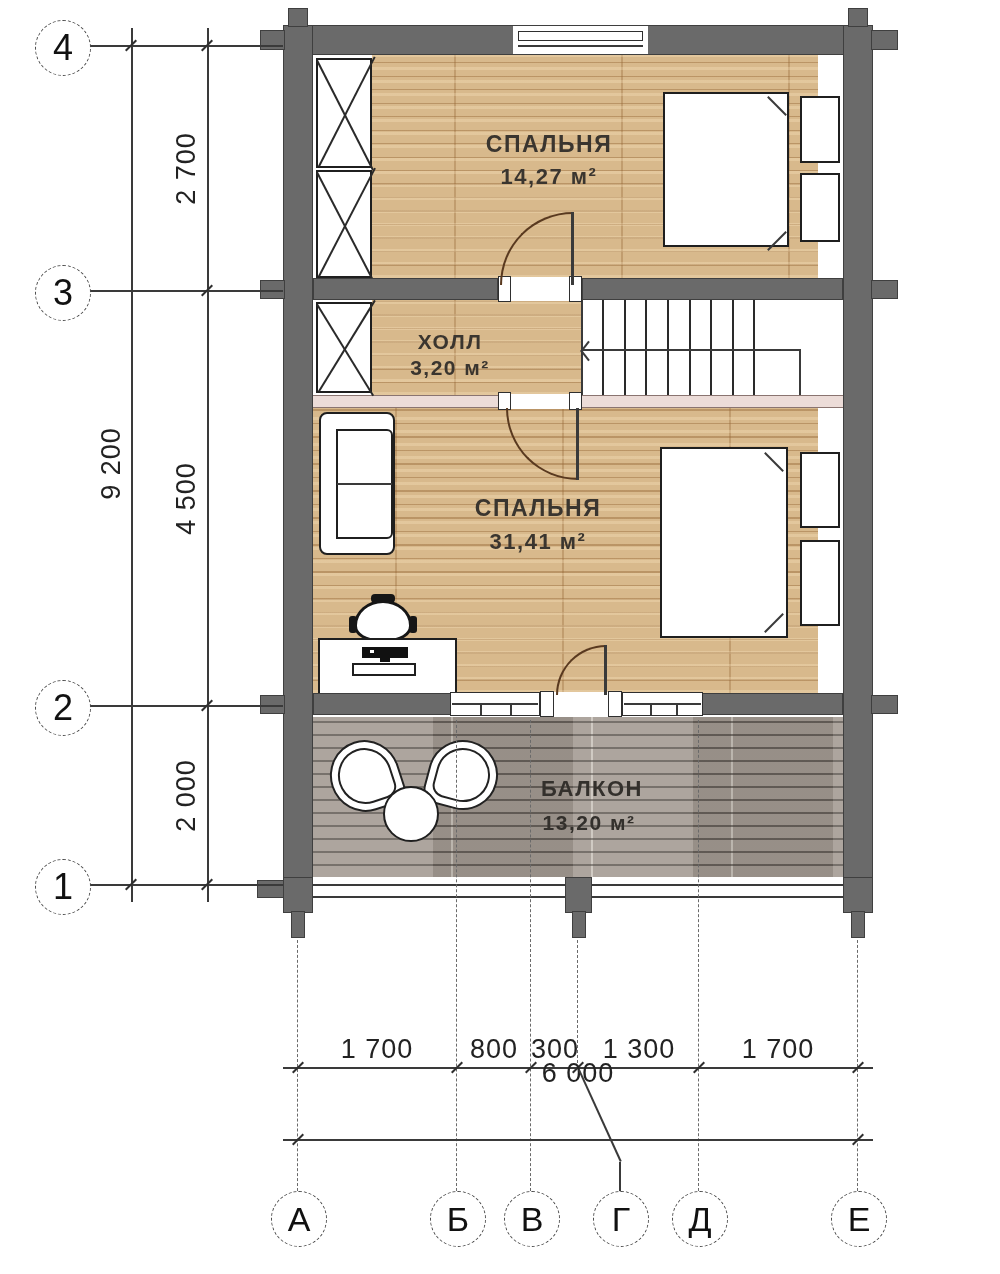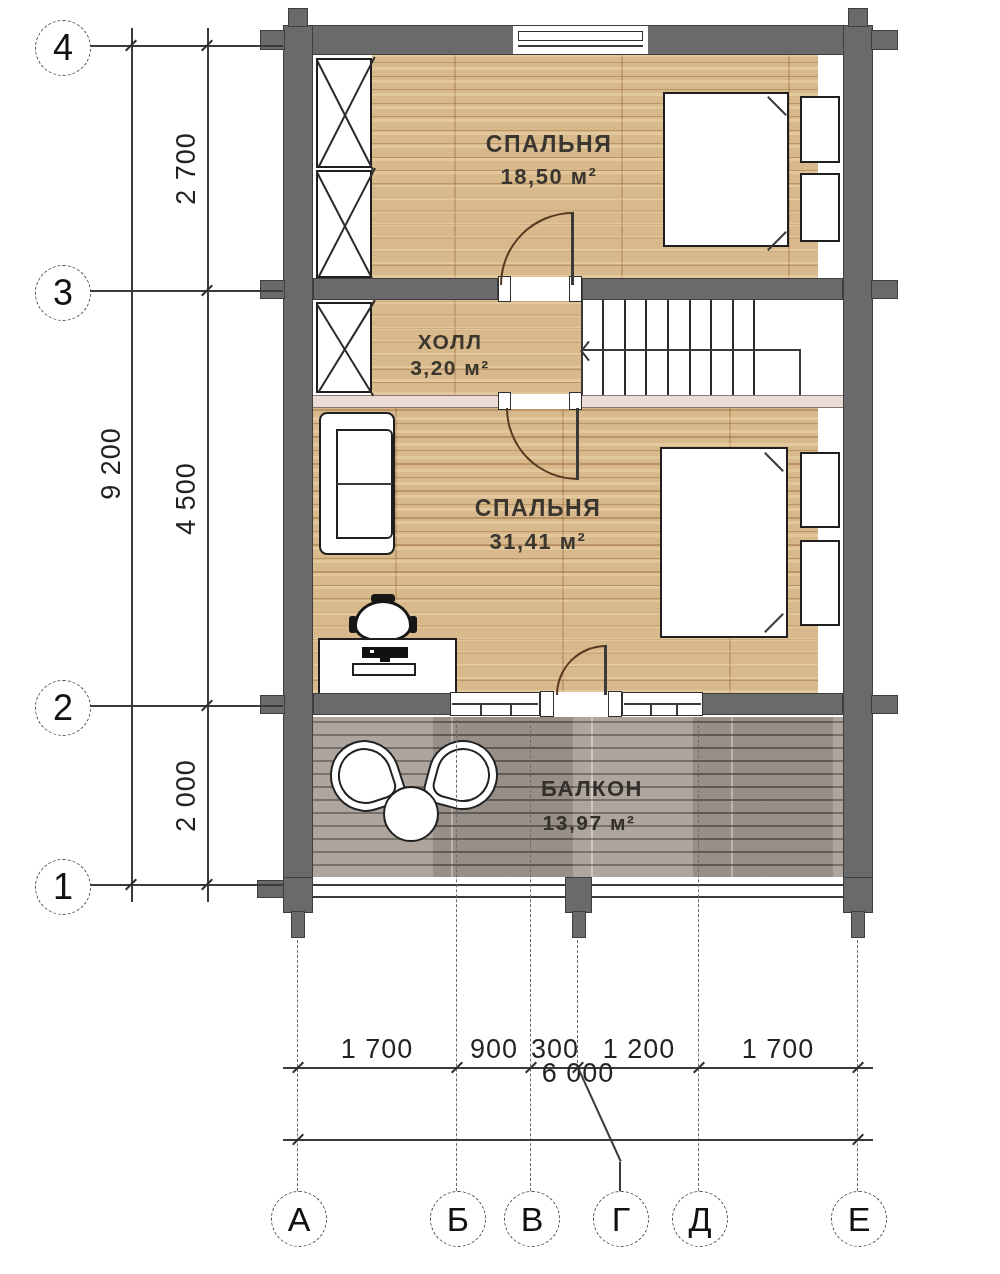--- a/index.html
+++ b/index.html
@@ -166,27 +166,27 @@
   <div class="winf" style="left:540px;top:691px;width:14px;height:26px;"></div>
   <div class="winf" style="left:608px;top:691px;width:14px;height:26px;"></div>
   <div class="winf" style="left:622px;top:692px;width:81px;height:24px;"></div>
   <div class="ln" style="left:624px;top:703px;width:77px;height:1.5px;"></div>
   <div class="ln" style="left:650px;top:704px;width:1.5px;height:11px;"></div>
   <div class="ln" style="left:676px;top:704px;width:1.5px;height:11px;"></div>
   <div class="arc" style="left:556px;top:645px;width:50px;height:50px;border-left:2px solid #59391f;border-top:2px solid #59391f;border-top-left-radius:100% 100%;"></div>
   <div class="ln" style="left:604px;top:645px;width:2.5px;height:50px;"></div>
 
   <div class="room" style="left:439px;top:133px;font-size:23px;">СПАЛЬНЯ</div>
-  <div class="room" style="left:439px;top:166px;font-size:22px;">18,50 м²</div>
+  <div class="room" style="left:439px;top:166px;font-size:22px;">14,27 м²</div>
   <div class="room" style="left:340px;top:331px;font-size:21px;">ХОЛЛ</div>
   <div class="room" style="left:340px;top:357px;font-size:21px;">3,20 м²</div>
   <div class="room" style="left:428px;top:497px;font-size:23px;">СПАЛЬНЯ</div>
   <div class="room" style="left:428px;top:531px;font-size:22px;">31,41 м²</div>
   <div class="room" style="left:482px;top:778px;font-size:22px;color:#33302c;">БАЛКОН</div>
-  <div class="room" style="left:479px;top:812px;font-size:21px;color:#33302c;">13,97 м²</div>
+  <div class="room" style="left:479px;top:812px;font-size:21px;color:#33302c;">13,20 м²</div>
 
   <div class="ln" style="left:89px;top:45px;width:194px;height:1.5px;"></div>
   <div class="ln" style="left:89px;top:290px;width:194px;height:1.5px;"></div>
   <div class="ln" style="left:89px;top:705px;width:194px;height:1.5px;"></div>
   <div class="ln" style="left:89px;top:884px;width:194px;height:1.5px;"></div>
   <div class="ln" style="left:131px;top:28px;width:1.5px;height:874px;"></div>
   <div class="ln" style="left:207px;top:28px;width:1.5px;height:874px;"></div>
   <div class="tk" style="left:130px;top:38px;"></div>
   <div class="tk" style="left:130px;top:877px;"></div>
   <div class="tk" style="left:206px;top:38px;"></div>
@@ -220,23 +220,23 @@
   <div class="ln" style="left:283px;top:1139px;width:590px;height:1.5px;"></div>
   <div class="tk" style="left:297px;top:1060px;"></div>
   <div class="tk" style="left:456px;top:1060px;"></div>
   <div class="tk" style="left:530px;top:1060px;"></div>
   <div class="tk" style="left:577px;top:1060px;"></div>
   <div class="tk" style="left:698px;top:1060px;"></div>
   <div class="tk" style="left:857px;top:1060px;"></div>
   <div class="tk" style="left:297px;top:1132px;"></div>
   <div class="tk" style="left:857px;top:1132px;"></div>
   <div class="dimh" style="left:312px;top:1034px;">1 700</div>
-  <div class="dimh" style="left:429px;top:1034px;">900</div>
+  <div class="dimh" style="left:429px;top:1034px;">800</div>
   <div class="dimh" style="left:490px;top:1034px;">300</div>
-  <div class="dimh" style="left:574px;top:1034px;">1 200</div>
+  <div class="dimh" style="left:574px;top:1034px;">1 300</div>
   <div class="dimh" style="left:713px;top:1034px;">1 700</div>
   <div class="dimh" style="left:513px;top:1058px;">6 000</div>
 
   <div class="ln" style="left:578px;top:1070px;width:2px;height:101px;transform-origin:top left;transform:rotate(-24.5deg);"></div>
   <div class="ln" style="left:619px;top:1162px;width:1.5px;height:30px;"></div>
   <div class="axc" style="left:271px;top:1191px;font-size:34px;">
       <span>А</span>
     </div>
   <div class="axc" style="left:430px;top:1191px;font-size:34px;">
       <span>Б</span>

